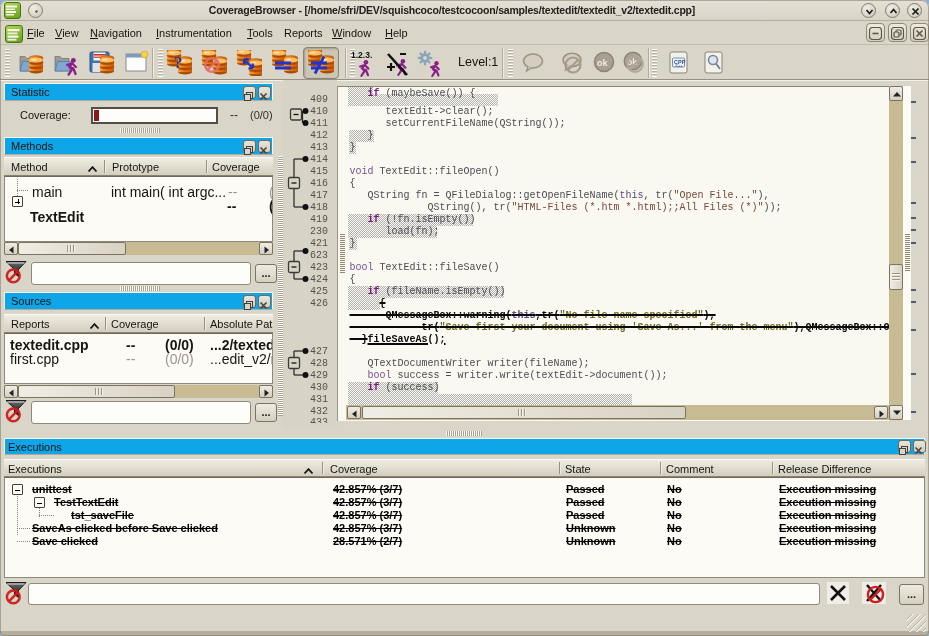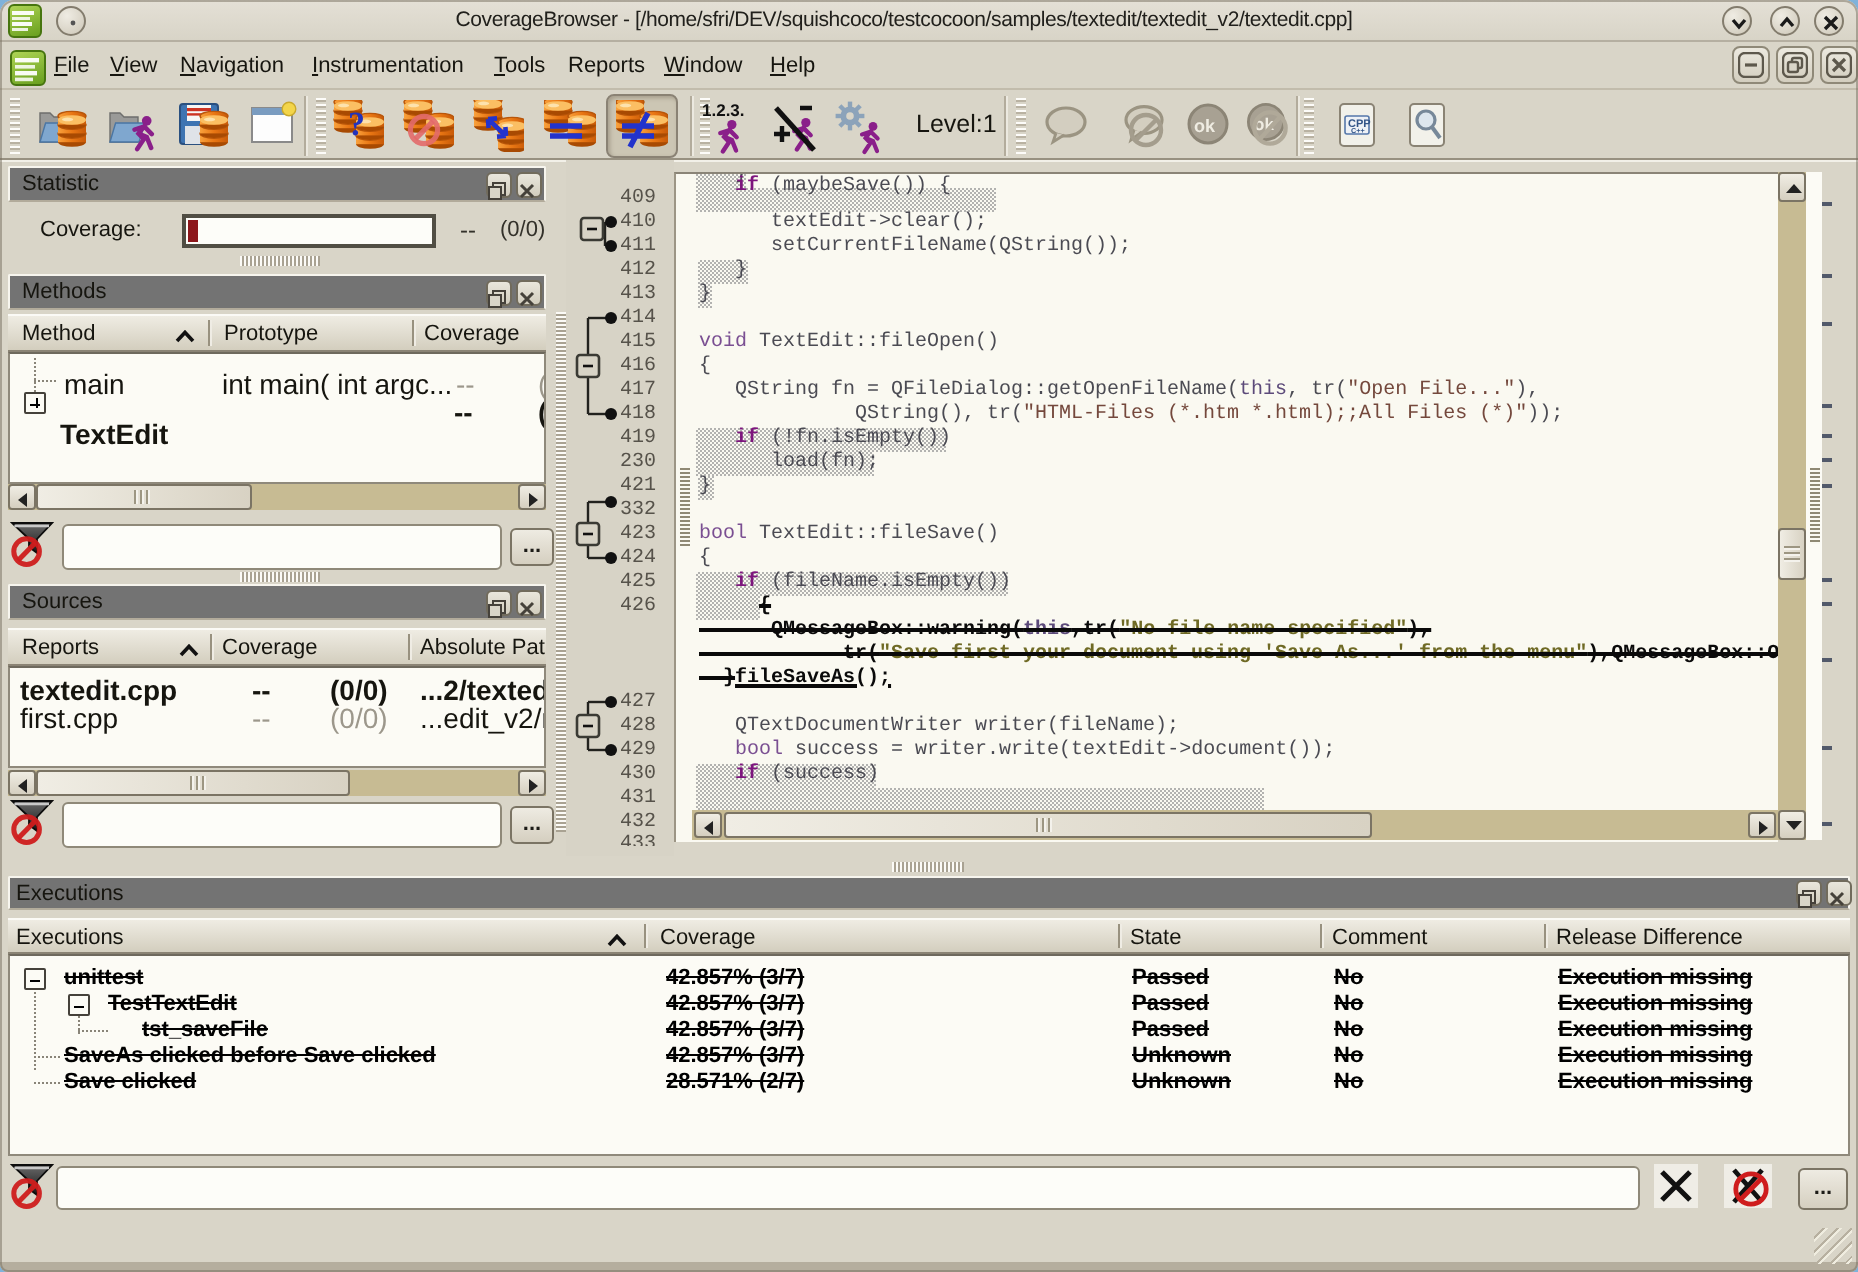--- a/index.html
+++ b/index.html
@@ -4,37 +4,37 @@
 html,body{width:929px;height:636px;overflow:hidden}
 body{background:#7fb2da;font-family:"Liberation Sans",sans-serif}
 #win{position:absolute;left:0;top:0;width:929px;height:636px;background:#d9d5c8;
  border-radius:7px 7px 4px 4px}
 .abs{position:absolute}
 
 #titlebar{position:absolute;left:0;top:0;width:929px;height:21px;
  background:linear-gradient(#e4e0d6,#d8d4c7);border-radius:7px 7px 0 0;
  border-bottom:1px solid #b5afa1}
 #title{position:absolute;top:4px;left:206px;width:492px;text-align:center;
- font-size:10.5px;font-weight:normal;color:#21201c;letter-spacing:-0.2px;white-space:nowrap}
+ font-size:10.5px;font-weight:bold;color:#21201c;letter-spacing:-0.2px;white-space:nowrap}
 .circbtn{position:absolute;top:3px;width:15px;height:15px;border-radius:50%;
  border:1px solid #837c6d;background:radial-gradient(circle at 35% 30%,#efece3,#cdc7b8)}
 .circbtn svg{position:absolute;left:2px;top:2px}
 
 #menubar{position:absolute;left:0;top:21px;width:929px;height:23px;background:#d9d5c8}
 .mi{position:absolute;top:6px;font-size:11px;color:#16150f;white-space:nowrap}
 .mdibtn{position:absolute;top:2px;width:19px;height:19px;border-radius:4px;
  border:1px solid #8f8978;background:linear-gradient(#ece9df,#d3cebf)}
 
 #toolbar{position:absolute;left:0;top:44px;width:929px;height:36px;background:#d9d5c8;
  border-top:1px solid #c2bcac;border-bottom:1px solid #989181;box-shadow:0 1px 0 #f2f0e8}
 .thandle{position:absolute;top:4px;width:5px;height:28px;
  background:repeating-linear-gradient(#fdfcf9 0 1px,#b9b2a2 1px 2px,#d9d5c8 2px 3px)}
 .tsep{position:absolute;top:3px;width:1px;height:30px;background:#b3ac9c;box-shadow:1px 0 0 #ece9e0}
 
-.docktitle{position:absolute;background:#737373;border:1px solid #f7f5ee;
+.docktitle{position:absolute;background:#0ea5e9;border:1px solid #f7f5ee;
  border-bottom:1px solid #b2ab9b;border-radius:1px}
 .docktitle span{position:absolute;left:6px;top:2px;font-size:11px;color:#16150f}
 .dockbtn{position:absolute;top:2px;width:13px;height:13px;border:1px solid #716b5c;
  border-radius:3px;background:linear-gradient(#e9e6dc,#d2cdbe)}
 .hdr{position:absolute;overflow:hidden;background:linear-gradient(#efece3,#d3cebe);
  border-top:1px solid #fbfaf6;border-bottom:1px solid #8a8374;font-size:11px;color:#16150f}
 .hdr .t{position:absolute;top:3px;white-space:nowrap}
 .hsep{position:absolute;top:2px;bottom:2px;width:1px;background:#98917f;box-shadow:1px 0 0 #efece4}
 .white{position:absolute;background:#fcfbf5;border:1px solid #8f897b;border-top-color:#6e695d}
 
@@ -635,21 +635,21 @@
     <div class="lnum" style="left:283px;width:50px;top:129.5px">412</div>
     <div class="lnum" style="left:283px;width:50px;top:141.5px">413</div>
     <div class="lnum" style="left:283px;width:50px;top:153.5px">414</div>
     <div class="lnum" style="left:283px;width:50px;top:165.5px">415</div>
     <div class="lnum" style="left:283px;width:50px;top:177.5px">416</div>
     <div class="lnum" style="left:283px;width:50px;top:189.5px">417</div>
     <div class="lnum" style="left:283px;width:50px;top:201.5px">418</div>
     <div class="lnum" style="left:283px;width:50px;top:213.5px">419</div>
     <div class="lnum" style="left:283px;width:50px;top:225.5px">230</div>
     <div class="lnum" style="left:283px;width:50px;top:237.5px">421</div>
-    <div class="lnum" style="left:283px;width:50px;top:249.5px">332</div>
+    <div class="lnum" style="left:283px;width:50px;top:249.5px">623</div>
     <div class="lnum" style="left:283px;width:50px;top:261.5px">423</div>
     <div class="lnum" style="left:283px;width:50px;top:273.5px">424</div>
     <div class="lnum" style="left:283px;width:50px;top:285.5px">425</div>
     <div class="lnum" style="left:283px;width:50px;top:297.5px">426</div>
     <div class="lnum" style="left:283px;width:50px;top:345.5px">427</div>
     <div class="lnum" style="left:283px;width:50px;top:357.5px">428</div>
     <div class="lnum" style="left:283px;width:50px;top:369.5px">429</div>
     <div class="lnum" style="left:283px;width:50px;top:381.5px">430</div>
     <div class="lnum" style="left:283px;width:50px;top:393.5px">431</div>
     <div class="lnum" style="left:283px;width:50px;top:405.5px">432</div>

